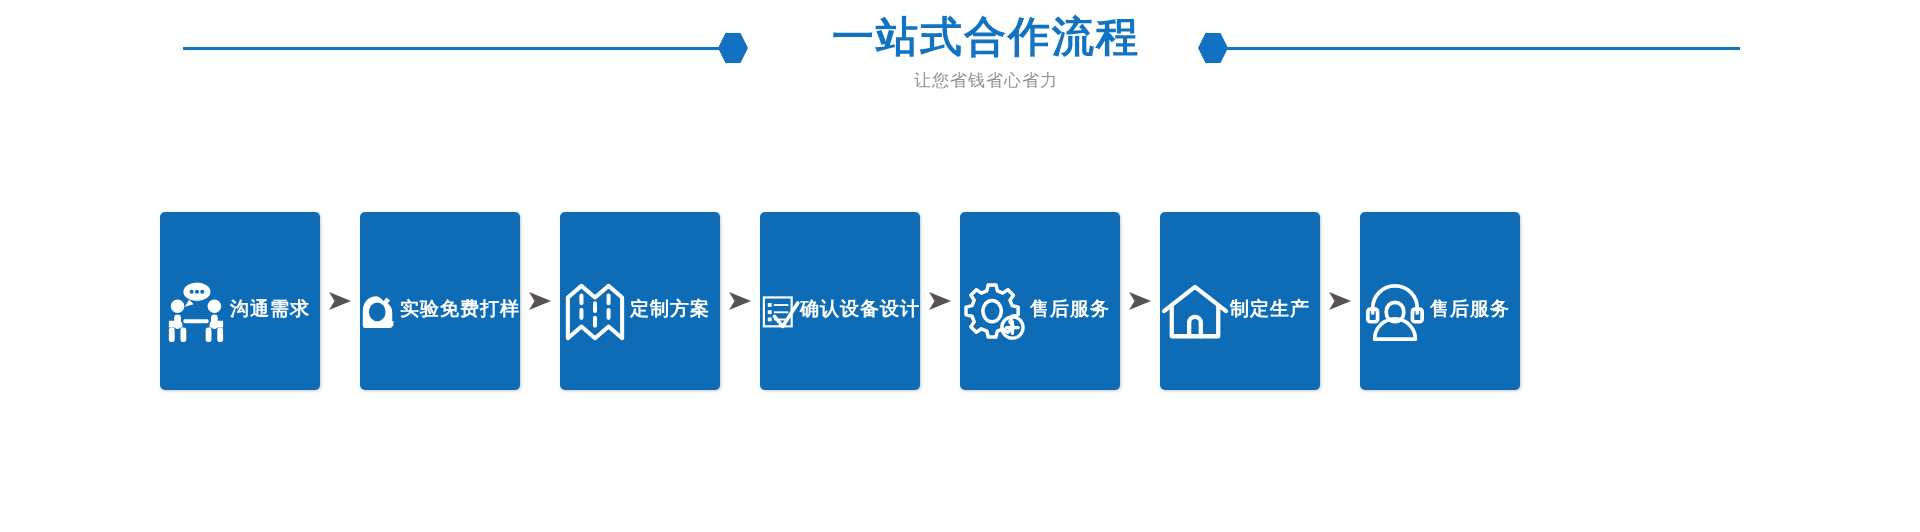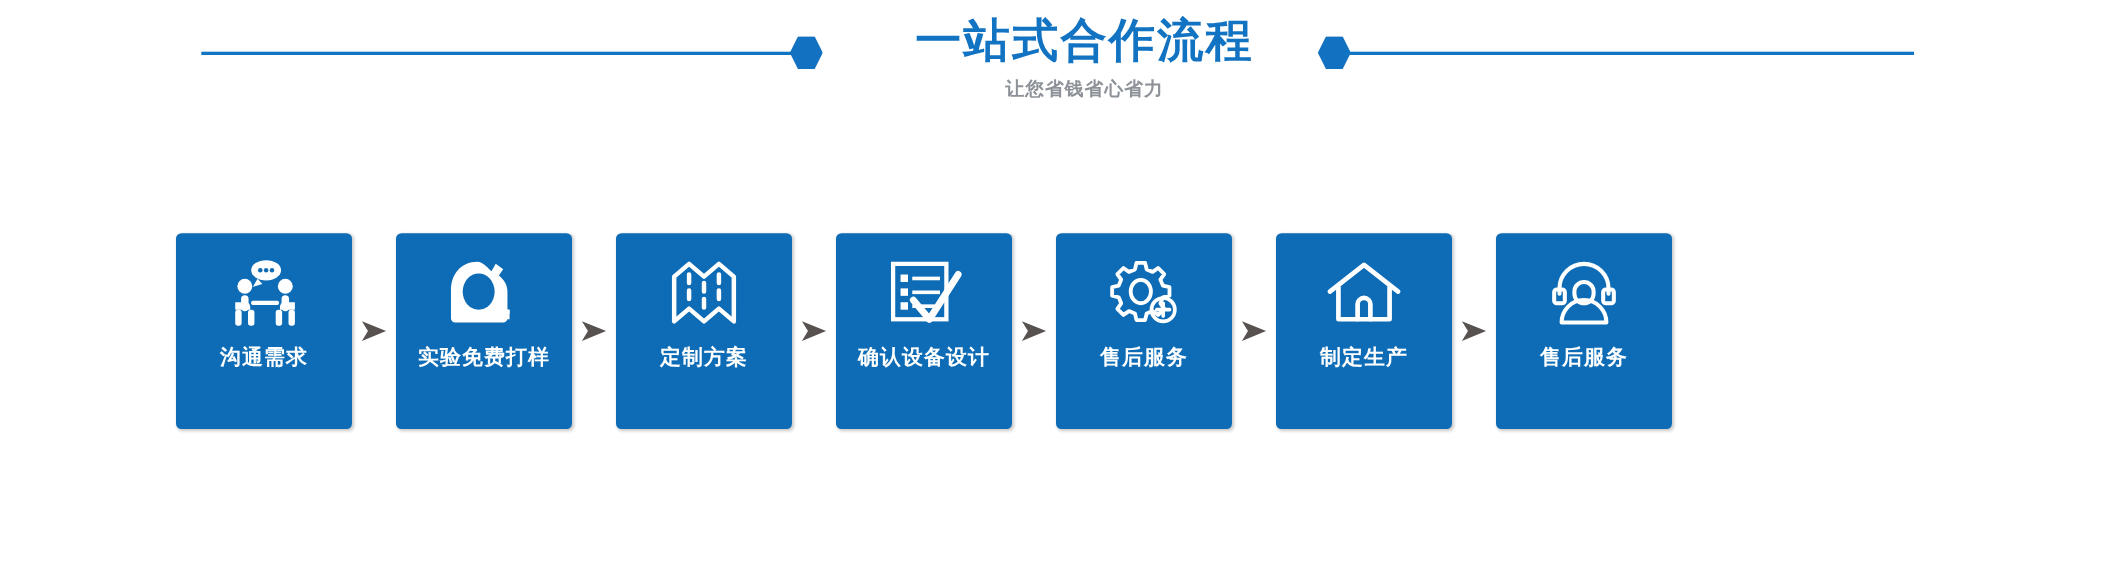--- a/index.html
+++ b/index.html
@@ -62,21 +62,21 @@
     font-weight: 700;
     color: #1273c2;
     letter-spacing: 2px;
     white-space: nowrap;
   }
 
   .sub-title {
     margin-top: 8px;
     font-size: 17px;
     line-height: 22px;
-    font-weight: 700;
+    font-weight: 400;
     color: #8d9298;
     letter-spacing: 1px;
     white-space: nowrap;
   }
 
   
   .process-row {
     position: absolute;
     top: 212px;
     left: 160px;
@@ -88,21 +88,21 @@
 
   .step-card {
     position: relative;
     width: 160px;
     height: 178px;
     flex: 0 0 160px;
     background: #0d6cb5;
     border-radius: 5px;
     box-shadow: 1px 1px 3px rgba(0,0,0,0.22);
     display: flex;
-    flex-direction: column;
+    flex-direction: row;
     align-items: center;
     justify-content: flex-start;
   }
 
   .step-icon {
     margin-top: 24px;
     width: 70px;
     height: 62px;
     display: flex;
     align-items: center;

